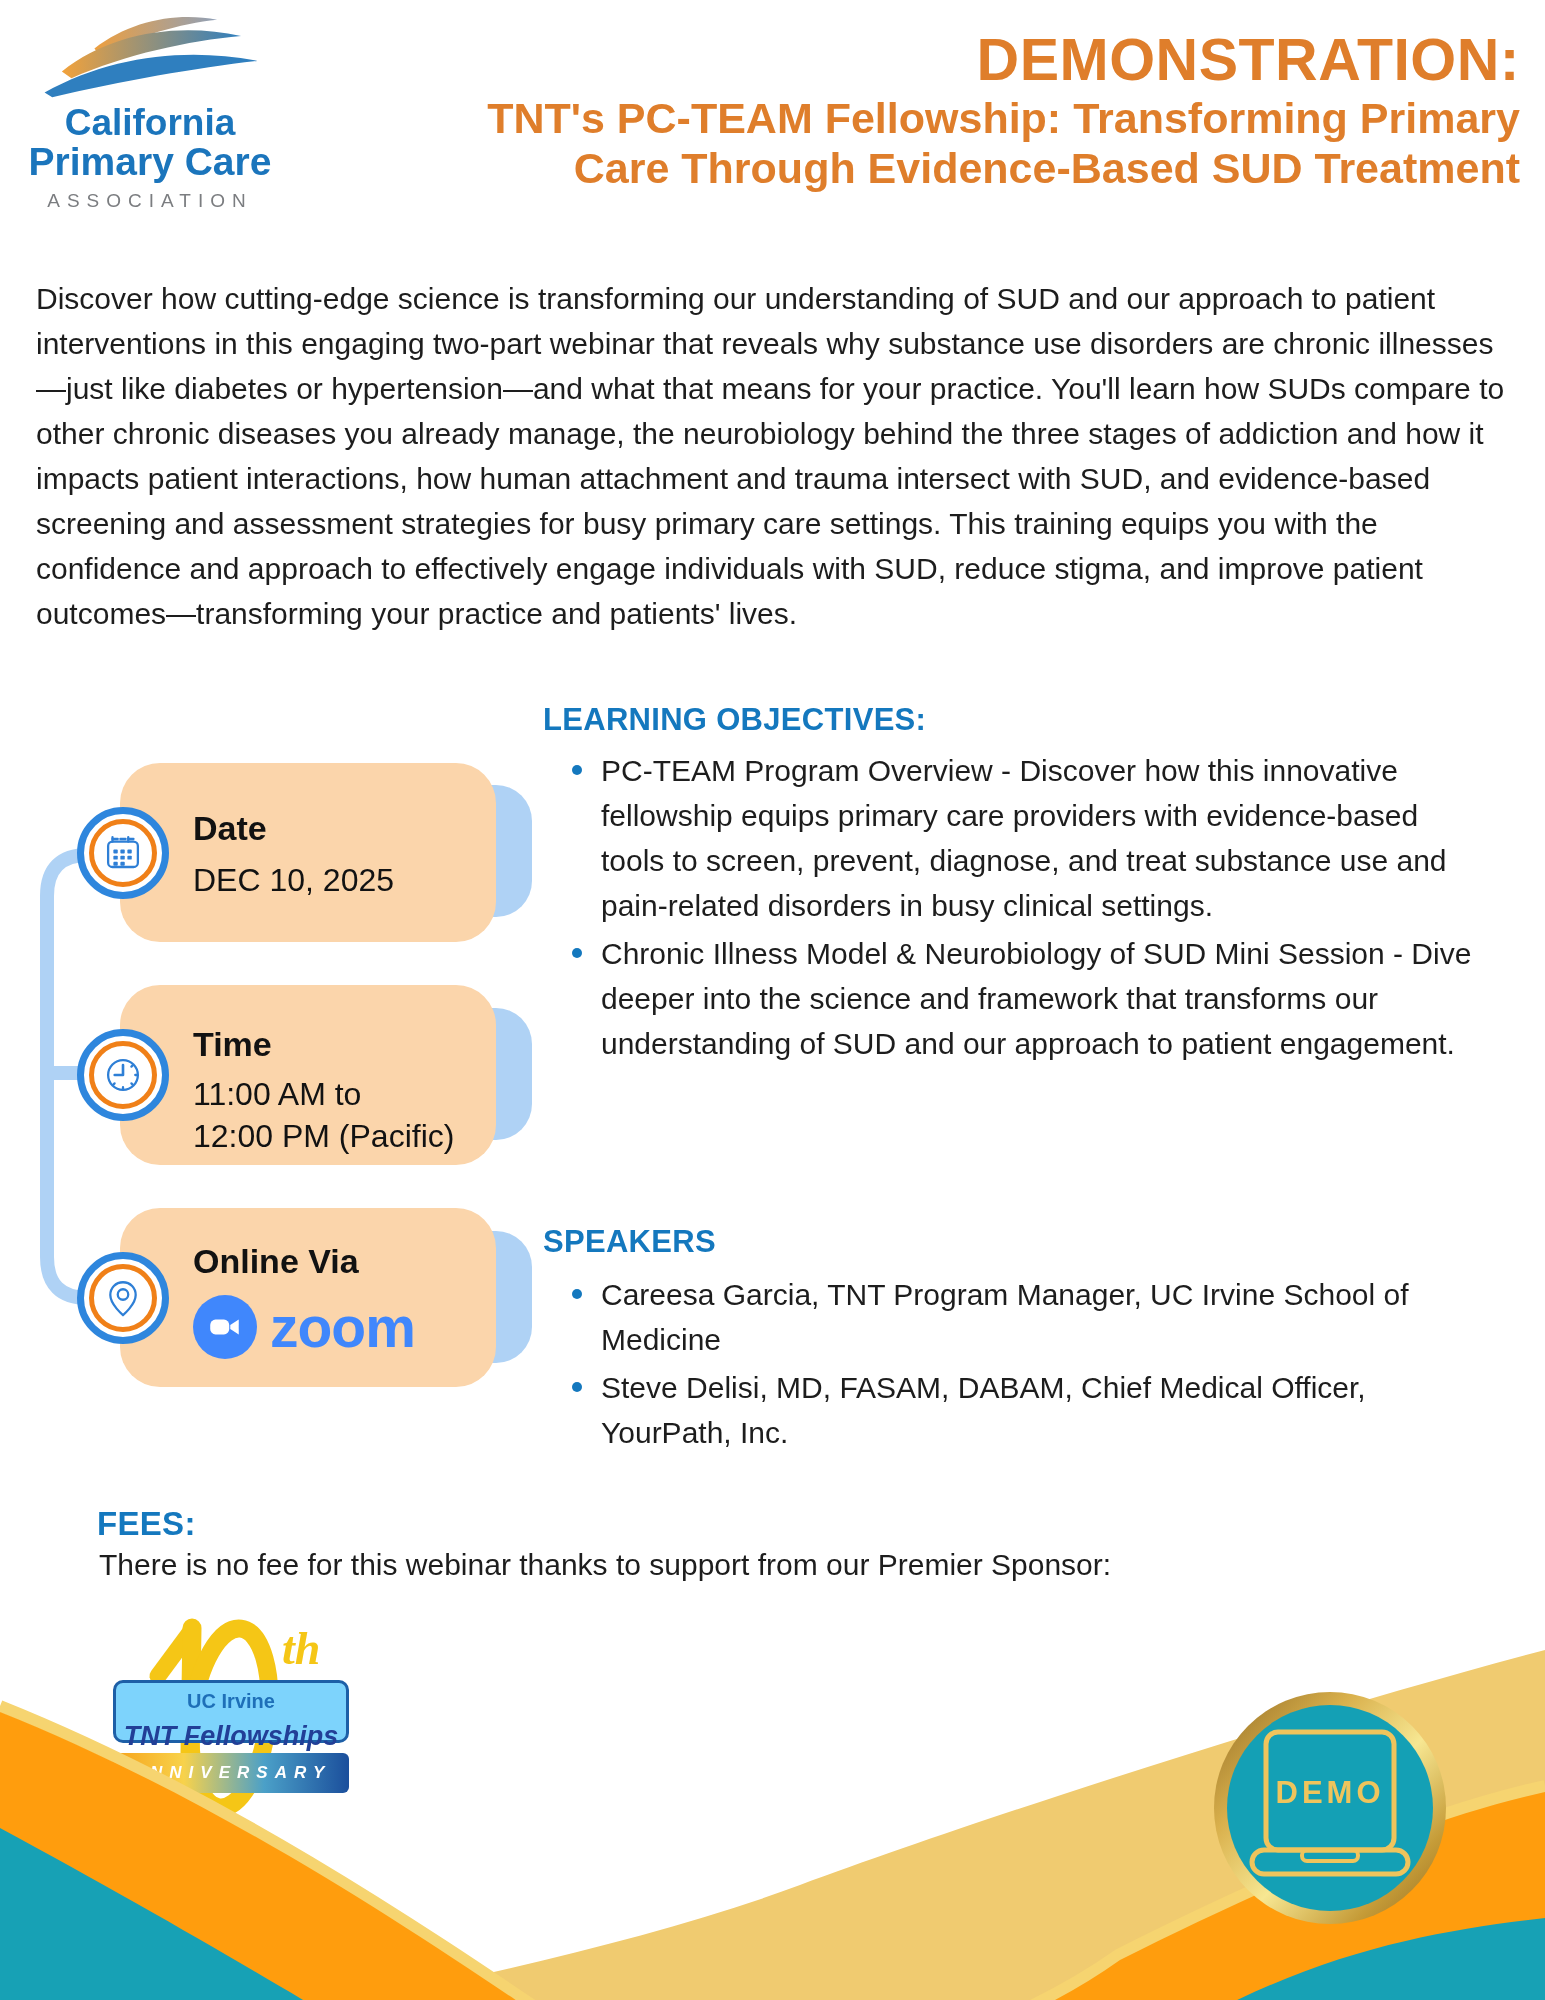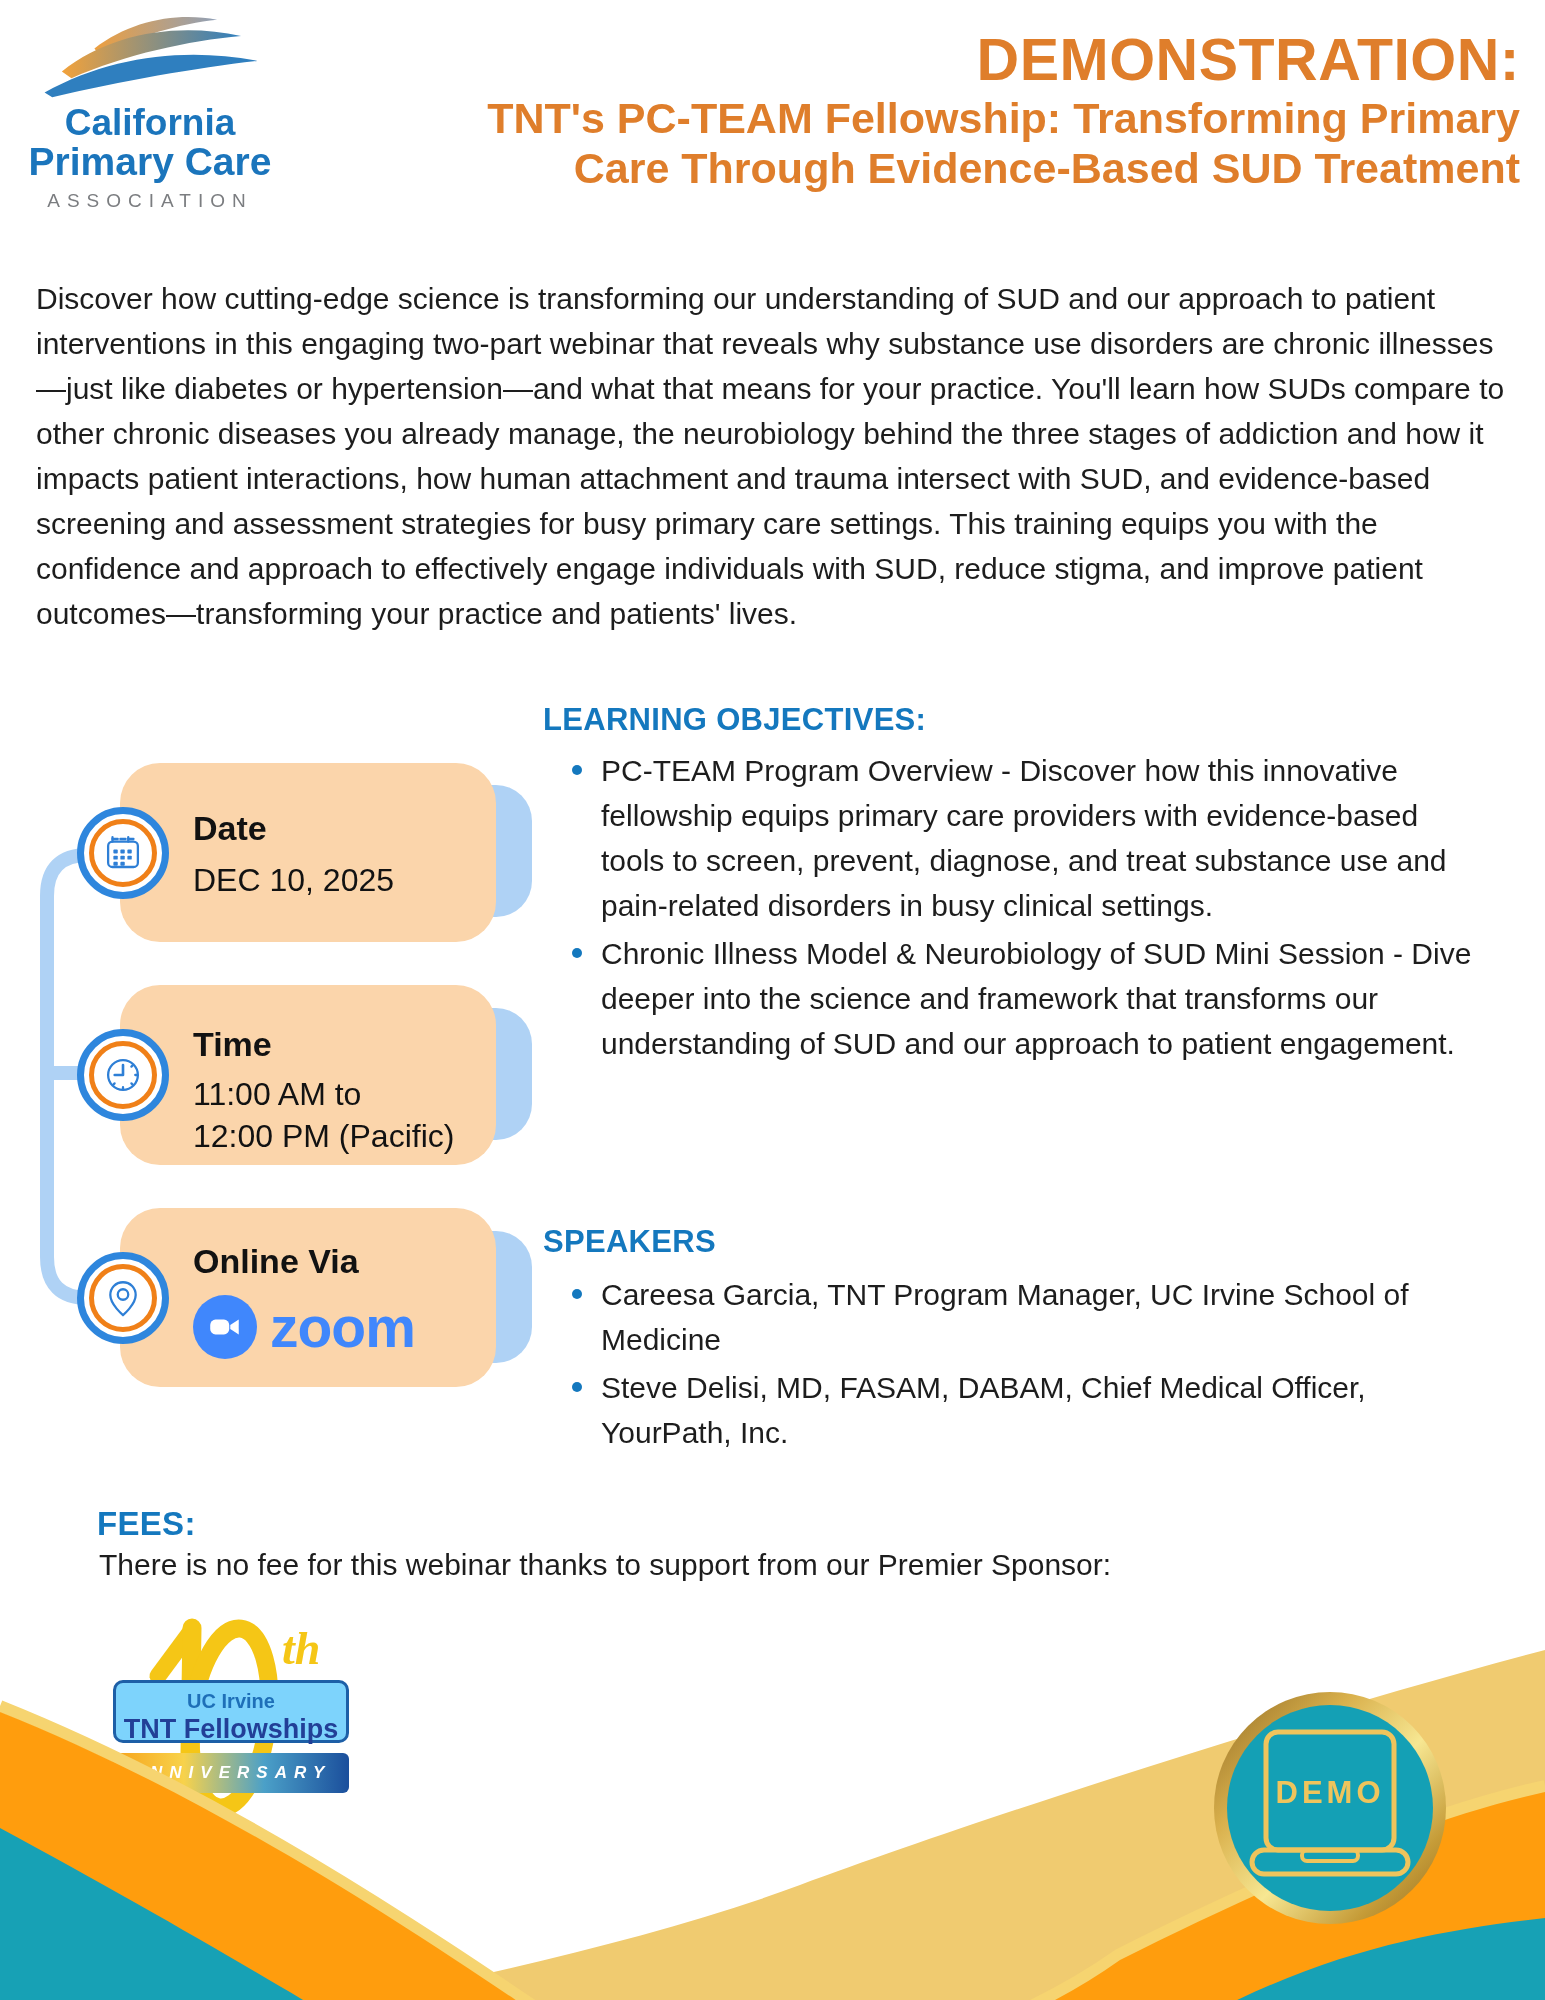--- a/index.html
+++ b/index.html
@@ -43,21 +43,21 @@
   .bitem{display:flex;gap:19px;font-size:30px;line-height:45px;color:#1d1d1d;margin-bottom:3px;}
   .bdot{flex:0 0 10px;width:10px;height:10px;border-radius:50%;background:#1478BE;margin-top:17px;}
 
   
   .fees-text{font-size:30px;color:#1d1d1d;}
 
   
   .sp-box{left:113px;top:1680px;width:236px;height:63px;background:#7dd3fc;border:3px solid #1D5FA7;
           border-radius:10px;text-align:center;box-sizing:border-box;padding-top:7px;}
   .sp-org{font-size:20px;font-weight:700;color:#1E6FB8;}
-  .sp-prog{font-size:27px;font-weight:700;color:#223F97;margin-top:1px;}
+  .sp-prog{font-size:27px;font-weight:700;color:#223F97;margin-top:8px;font-style:italic;}
   .sp-bar{left:113px;top:1753px;width:236px;height:40px;border-radius:6px;
           background:linear-gradient(90deg,#F6A21B 0%,#F8D24B 30%,#4BA0C8 64%,#1B4F9C 100%);
           color:#fff;font-style:italic;font-weight:700;font-size:17px;letter-spacing:7px;
           text-align:center;line-height:40px;}
 </style>
 </head>
 <body>
 
 <div class="page">
 

